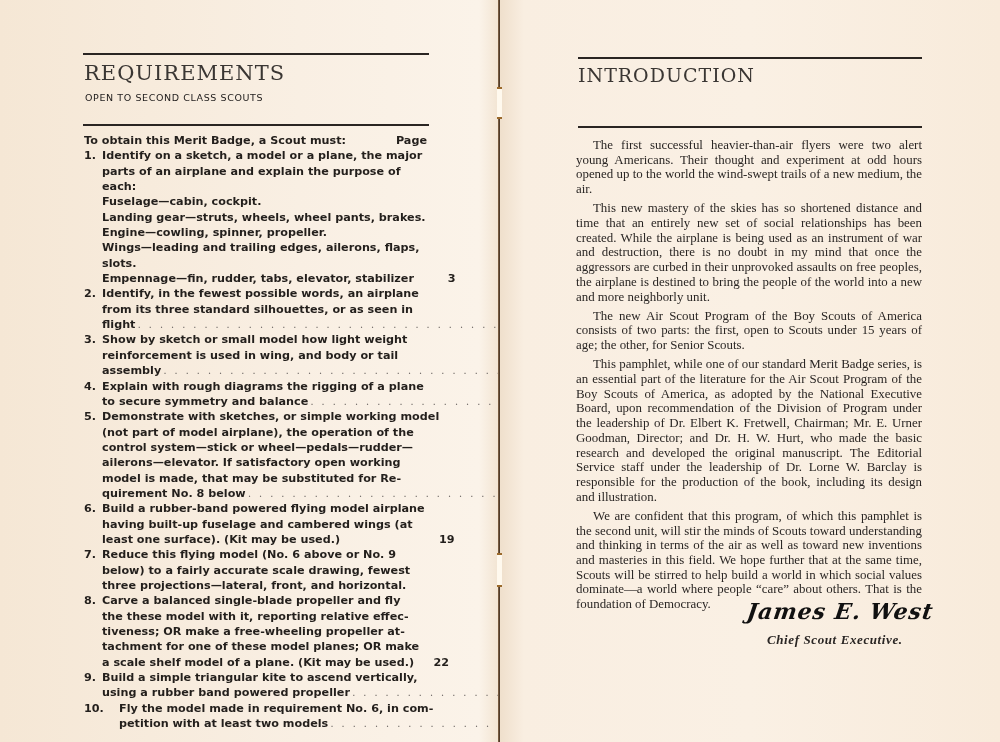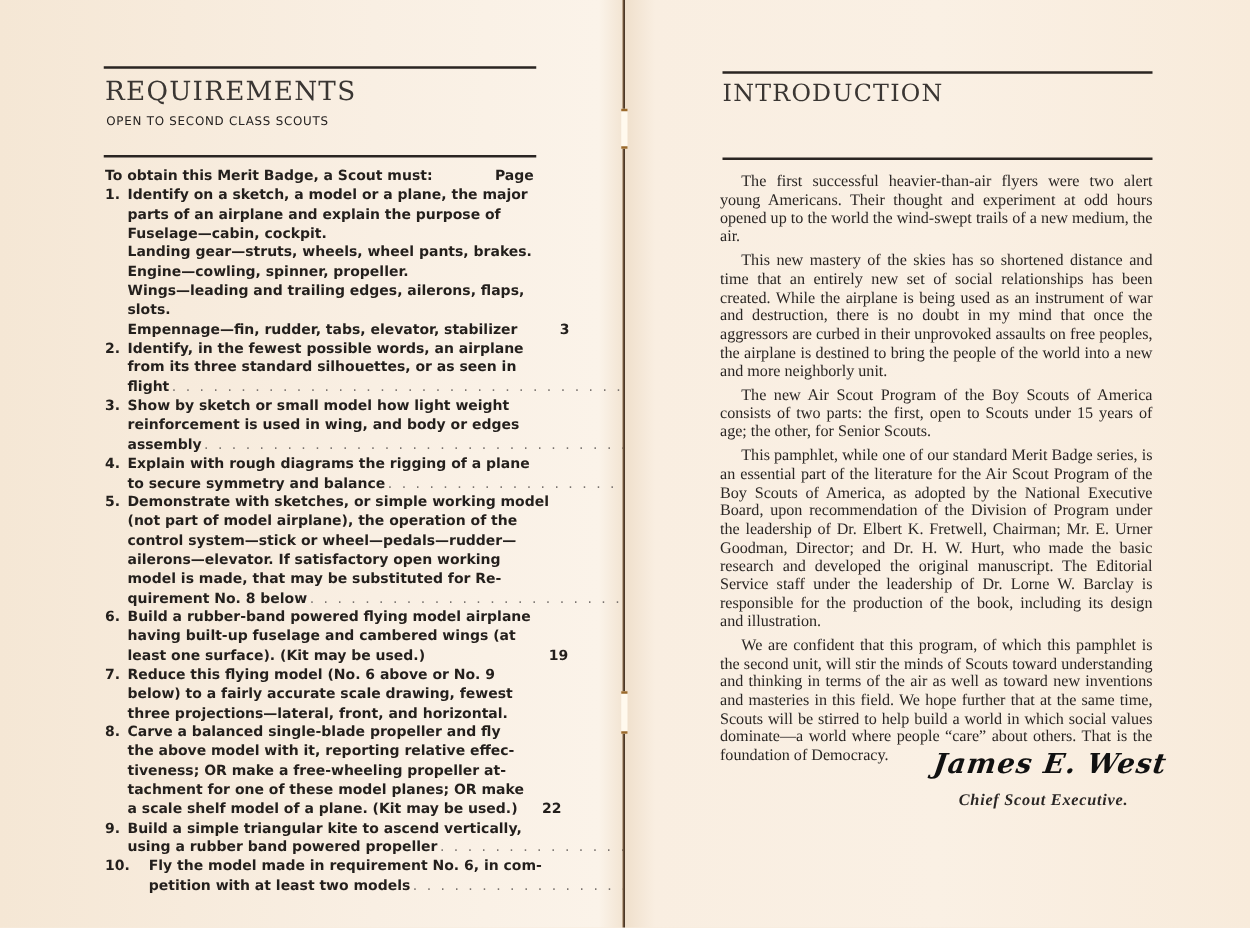--- a/index.html
+++ b/index.html
@@ -91,20 +91,25 @@
                 <span class="txt">Identify on a sketch, a model or a plane, the major</span>
                 <span style="flex: 1 1 0%;"></span>
                 <span class="pg"></span>
               </div>
               <div class="req-line">
                 <span class="txt">parts of an airplane and explain the purpose of</span>
                 <span style="flex: 1 1 0%;"></span>
                 <span class="pg"></span>
               </div>
               <div class="req-line">
+                <span class="txt">each:</span>
+                <span style="flex: 1 1 0%;"></span>
+                <span class="pg"></span>
+              </div>
+              <div class="req-line">
                 <span class="txt">Fuselage—cabin, cockpit.</span>
                 <span style="flex: 1 1 0%;"></span>
                 <span class="pg"></span>
               </div>
               <div class="req-line">
                 <span class="txt">Landing gear—struts, wheels, wheel pants, brakes.</span>
                 <span style="flex: 1 1 0%;"></span>
                 <span class="pg"></span>
               </div>
               <div class="req-line">
@@ -151,21 +156,21 @@
           </div>
           <div class="req-item">
             <div class="req-num">3.</div>
             <div class="req-body">
               <div class="req-line">
                 <span class="txt">Show by sketch or small model how light weight</span>
                 <span style="flex: 1 1 0%;"></span>
                 <span class="pg"></span>
               </div>
               <div class="req-line">
-                <span class="txt">reinforcement is used in wing, and body or edges</span>
+                <span class="txt">reinforcement is used in wing, and body or tail</span>
                 <span style="flex: 1 1 0%;"></span>
                 <span class="pg"></span>
               </div>
               <div class="req-line">
                 <span class="txt">assembly</span>
                 <span class="leader"></span>
                 <span class="pg">8</span>
               </div>
             </div>
           </div>
@@ -261,21 +266,21 @@
           </div>
           <div class="req-item">
             <div class="req-num">8.</div>
             <div class="req-body">
               <div class="req-line">
                 <span class="txt">Carve a balanced single-blade propeller and fly</span>
                 <span style="flex: 1 1 0%;"></span>
                 <span class="pg"></span>
               </div>
               <div class="req-line">
-                <span class="txt">the above model with it, reporting relative effec-</span>
+                <span class="txt">the these model with it, reporting relative effec-</span>
                 <span style="flex: 1 1 0%;"></span>
                 <span class="pg"></span>
               </div>
               <div class="req-line">
                 <span class="txt">tiveness; OR make a free-wheeling propeller at-</span>
                 <span style="flex: 1 1 0%;"></span>
                 <span class="pg"></span>
               </div>
               <div class="req-line">
                 <span class="txt">tachment for one of these model planes; OR make</span>

